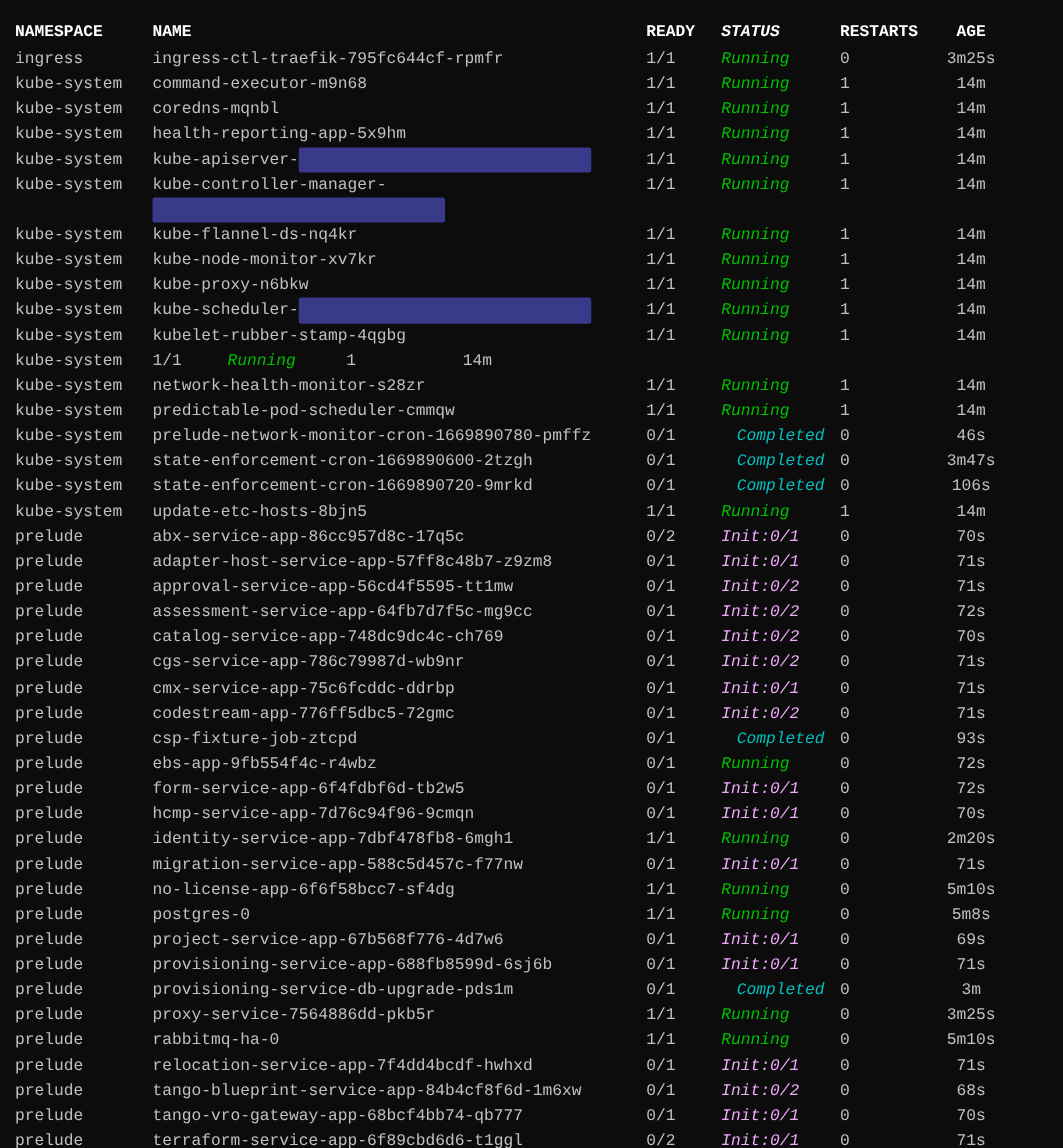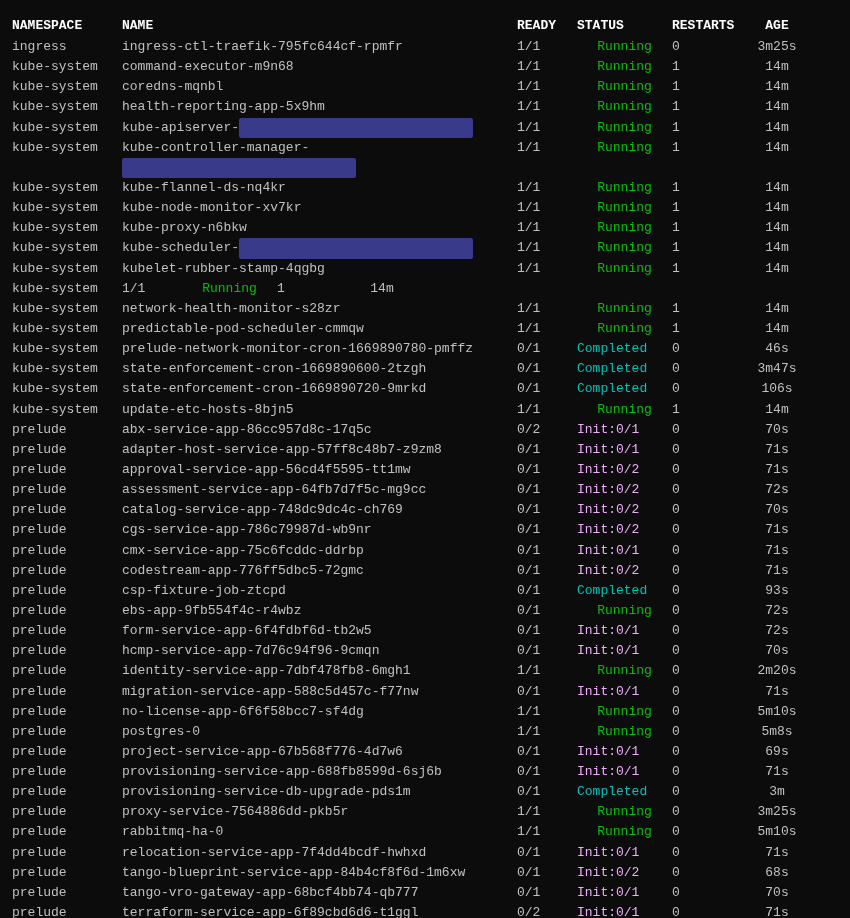--- a/index.html
+++ b/index.html
@@ -22,26 +22,26 @@
       font-weight: bold;
       margin-bottom: 4px;
     }
     .row {
       display: flex;
       line-height: 1.55;
     }
     .col-namespace { width: 110px; min-width: 110px; }
     .col-name { width: 395px; min-width: 395px; }
     .col-ready { width: 60px; min-width: 60px; }
-    .col-status { width: 95px; min-width: 95px; }
+    .col-status { width: 95px; min-width: 95px; font-style: italic; }
     .col-restarts { width: 75px; min-width: 75px; }
     .col-age { width: 60px; min-width: 60px; text-align: center; }
 
-    .status-running { color: #00c000; text-align: center; }
-    .status-completed { color: #00c0c0; }
+    .status-running { color: #00c000; }
+    .status-completed { color: #00c0c0; text-align: center; }
     .status-init { color: #f0abfc; }
 
     .redact {
       background-color: #3a3a8a;
       color: #3a3a8a;
       display: inline-block;
       border-radius: 2px;
     }
   </style>
 </head>

